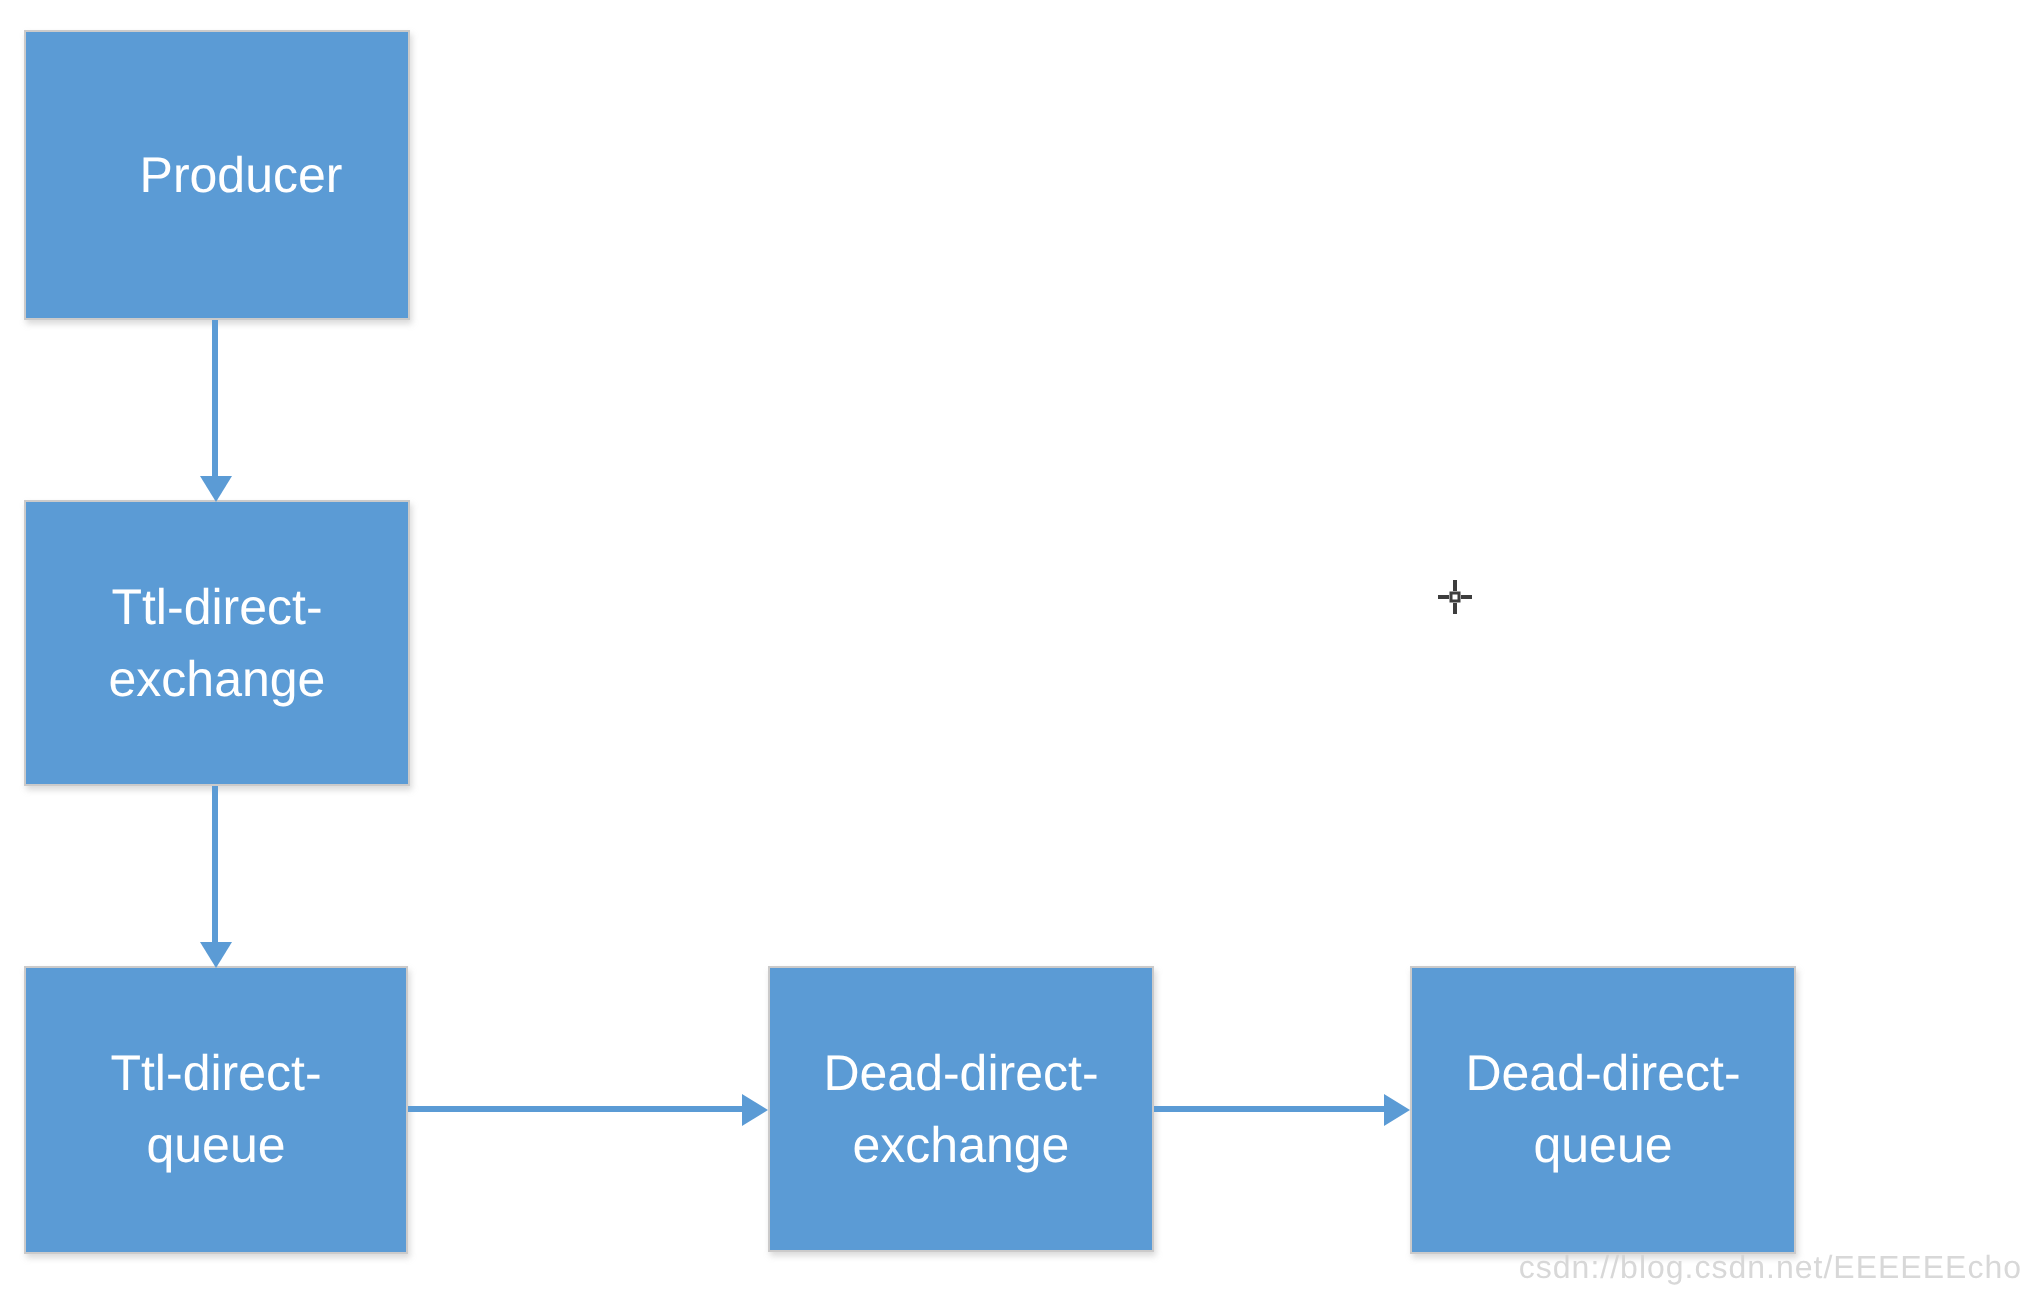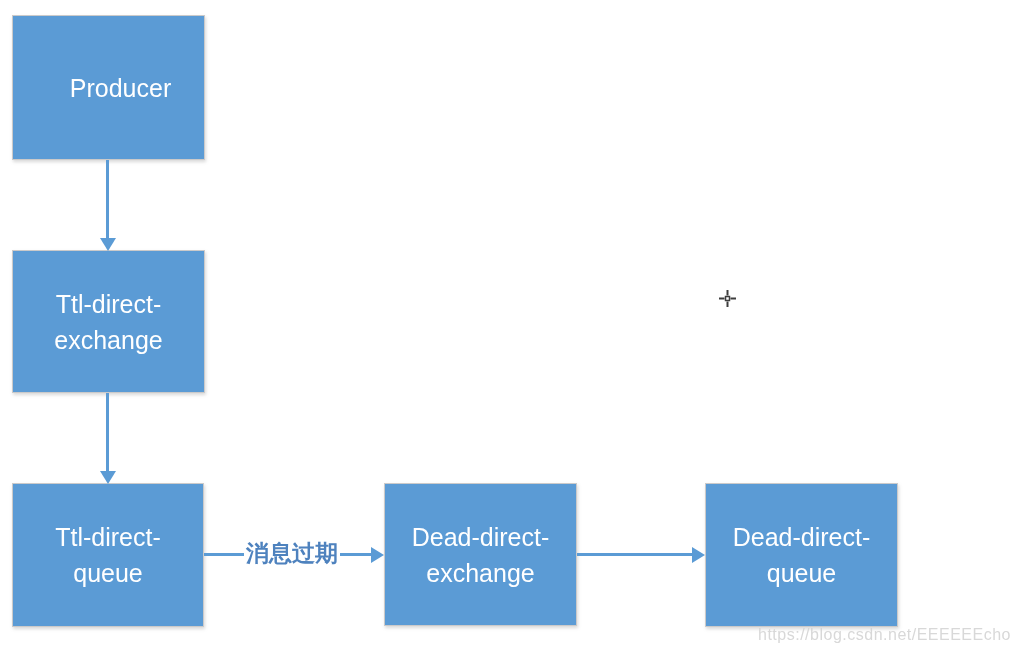--- a/index.html
+++ b/index.html
@@ -120,28 +120,27 @@
   </div>
 
   <div class="vline" id="edge1-line"></div>
   <div id="edge1-head"></div>
 
   <div class="vline" id="edge2-line"></div>
   <div id="edge2-head"></div>
 
   <div class="hline" id="edge3-line"></div>
   <div id="edge3-head"></div>
-  <div id="edge3-label">消息过期</div>
 
   <div class="hline" id="edge4-line"></div>
   <div id="edge4-head"></div>
 
   <svg id="crosshair" viewBox="0 0 17 17" xmlns="http://www.w3.org/2000/svg">
     <line x1="8.5" y1="0" x2="8.5" y2="5.5" stroke="#3d3d3d" stroke-width="2"></line>
     <line x1="8.5" y1="11.5" x2="8.5" y2="17" stroke="#3d3d3d" stroke-width="2"></line>
     <line x1="0" y1="8.5" x2="5.5" y2="8.5" stroke="#3d3d3d" stroke-width="2"></line>
     <line x1="11.5" y1="8.5" x2="17" y2="8.5" stroke="#3d3d3d" stroke-width="2"></line>
     <rect x="6.5" y="6.5" width="4" height="4" fill="none" stroke="#3d3d3d" stroke-width="1.5"></rect>
   </svg>
 
-  <div id="watermark">https://blog.csdn.net/EEEEEEcho</div>
+  <div id="watermark">csdn://blog.csdn.net/EEEEEEcho</div>
 
 </div>
 
 </body></html>

